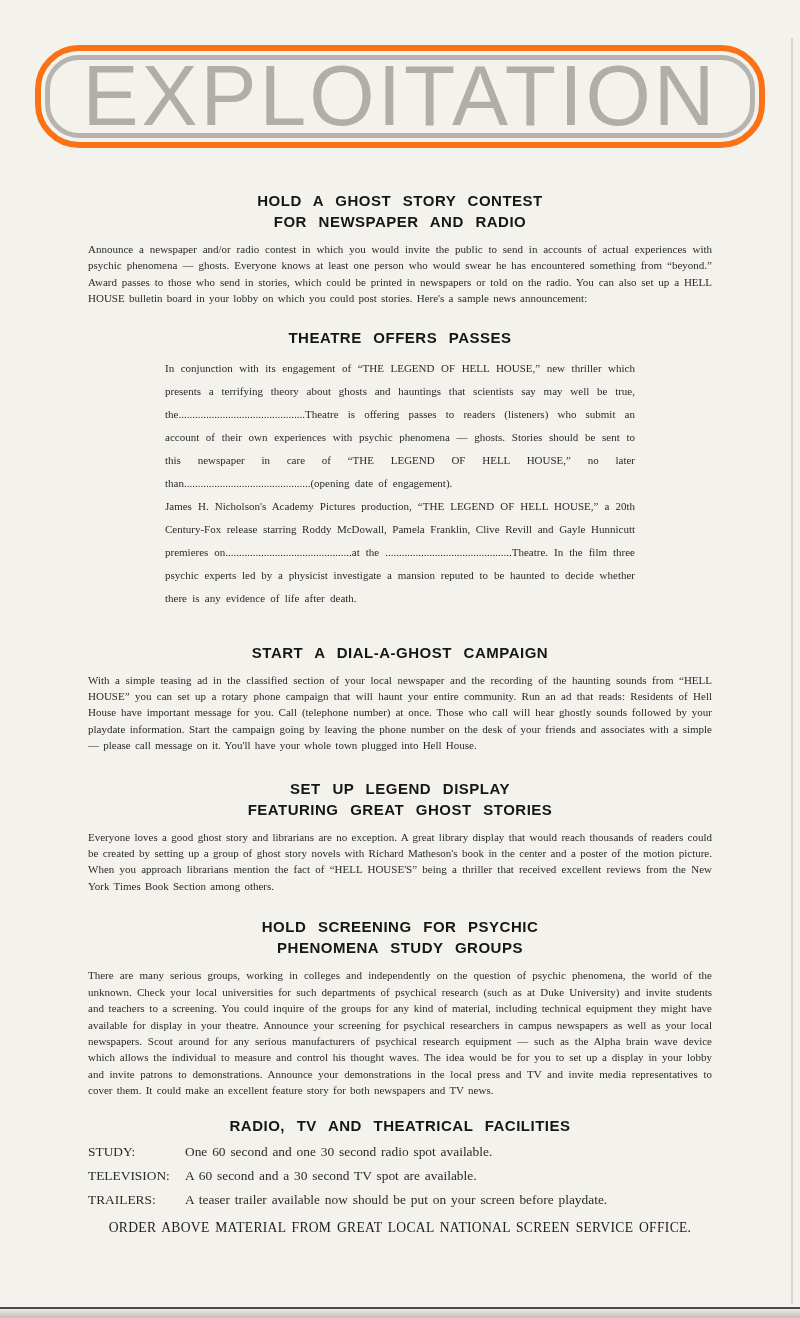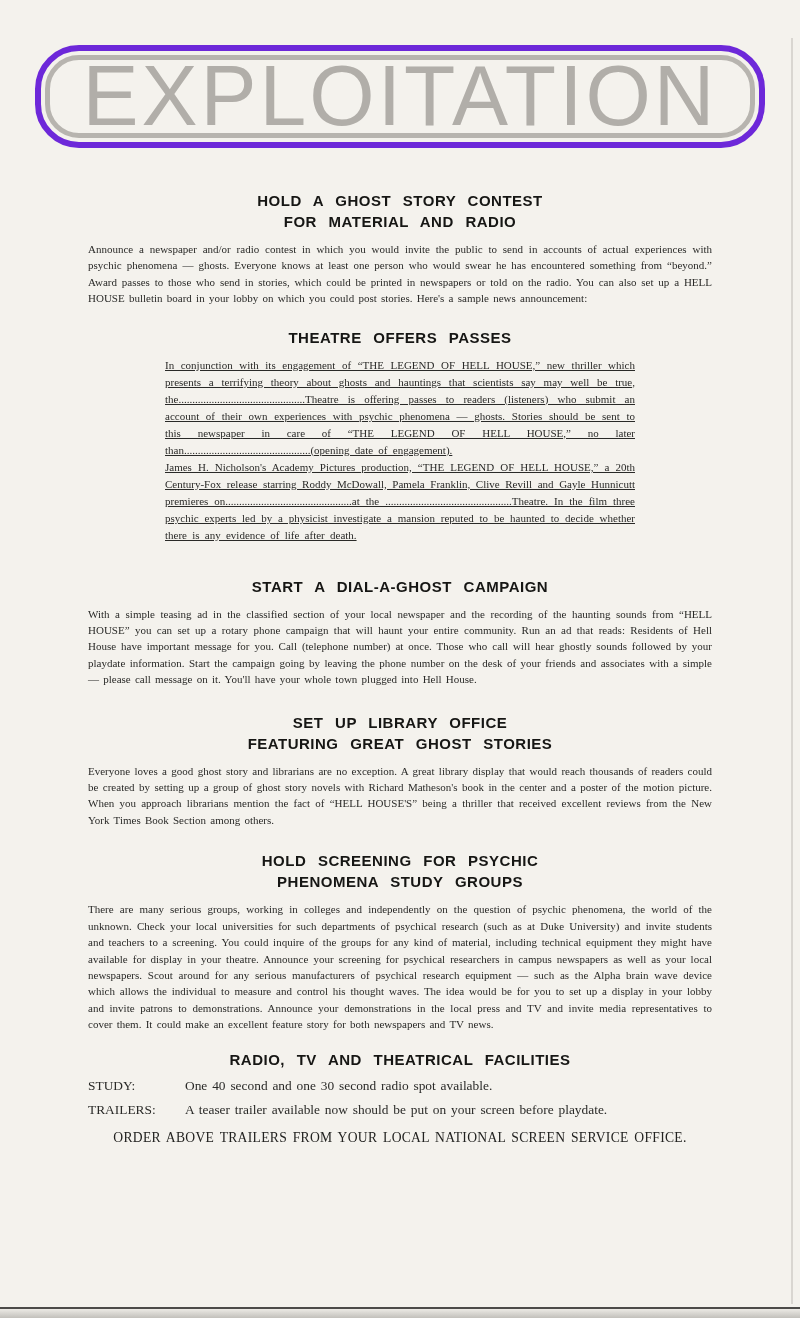--- a/index.html
+++ b/index.html
@@ -10,21 +10,21 @@
     background:#f4f2ed;
     overflow:hidden;
     font-family:"Liberation Serif", serif;
     color:#2a2a28;
     box-sizing:border-box;
   }
   
   .banner-outer{
     margin:45px 35px 0 35px;
     height:103px;
-    border:6px solid #6d28d9;
+    border:6px solid #f97316;
     border-radius:44px;
     box-sizing:border-box;
     padding:4px;
   }
   .banner-inner{
     height:100%;
     border:5px solid #b7b4af;
     border-radius:34px;
     box-sizing:border-box;
     display:flex;align-items:center;justify-content:center;
@@ -56,24 +56,23 @@
   .sec-body{
     margin-top:9px;
     text-align:justify;
     font-size:11px;
     line-height:16.4px;
     word-spacing:1.5px;
   }
   .sec-body.indented{
     margin-left:77px;
     margin-right:77px;
-    line-height:17px;
+    line-height:23px;
     white-space:pre-line;
     word-spacing:2.5px;
-    text-decoration:underline;
   }
   .mt-s1{margin-top:42px;}
   .mt-s2{margin-top:20px;}
   .mt-s3{margin-top:32px;}
   .mt-s4{margin-top:24px;}
   .mt-s5{margin-top:22px;}
   .mt-fac{margin-top:16px;}
   
   .fac-row{
     display:flex;
@@ -115,21 +114,21 @@
     <div class="banner-inner">
       <div class="banner-title">EXPLOITATION</div>
     </div>
   </div>
 
   <div class="content">
 
     <div class="mt-s1">
       <div class="sec-heading">
         <div>HOLD A GHOST STORY CONTEST</div>
-        <div>FOR MATERIAL AND RADIO</div>
+        <div>FOR NEWSPAPER AND RADIO</div>
       </div>
       <div class="sec-body">Announce a newspaper and/or radio contest in which you would invite the public to send in accounts of actual experiences with psychic phenomena — ghosts. Everyone knows at least one person who would swear he has encountered something from “beyond.” Award passes to those who send in stories, which could be printed in newspapers or told on the radio. You can also set up a HELL HOUSE bulletin board in your lobby on which you could post stories. Here's a sample news announcement:</div>
     </div>
 
     <div class="mt-s2">
       <div class="sec-heading">
         <div>THEATRE OFFERS PASSES</div>
       </div>
       <div class="sec-body indented">In conjunction with its engagement of “THE LEGEND OF HELL HOUSE,” new thriller which presents a terrifying theory about ghosts and hauntings that scientists say may well be true, the..............................................Theatre is offering passes to readers (listeners) who submit an account of their own experiences with psychic phenomena — ghosts. Stories should be sent to this newspaper in care of “THE LEGEND OF HELL HOUSE,” no later than..............................................(opening date of engagement).
 James H. Nicholson's Academy Pictures production, “THE LEGEND OF HELL HOUSE,” a 20th Century-Fox release starring Roddy McDowall, Pamela Franklin, Clive Revill and Gayle Hunnicutt premieres on..............................................at the ..............................................Theatre. In the film three psychic experts led by a physicist investigate a mansion reputed to be haunted to decide whether there is any evidence of life after death.</div>
@@ -137,53 +136,59 @@
 
     <div class="mt-s3">
       <div class="sec-heading">
         <div>START A DIAL-A-GHOST CAMPAIGN</div>
       </div>
       <div class="sec-body">With a simple teasing ad in the classified section of your local newspaper and the recording of the haunting sounds from “HELL HOUSE” you can set up a rotary phone campaign that will haunt your entire community. Run an ad that reads: Residents of Hell House have important message for you. Call (telephone number) at once. Those who call will hear ghostly sounds followed by your playdate information. Start the campaign going by leaving the phone number on the desk of your friends and associates with a simple — please call message on it. You'll have your whole town plugged into Hell House.</div>
     </div>
 
     <div class="mt-s4">
       <div class="sec-heading">
-        <div>SET UP LIBRARY OFFICE</div>
+        <div>SET UP LEGEND DISPLAY</div>
         <div>FEATURING GREAT GHOST STORIES</div>
       </div>
       <div class="sec-body">Everyone loves a good ghost story and librarians are no exception. A great library display that would reach thousands of readers could be created by setting up a group of ghost story novels with Richard Matheson's book in the center and a poster of the motion picture. When you approach librarians mention the fact of “HELL HOUSE'S” being a thriller that received excellent reviews from the New York Times Book Section among others.</div>
     </div>
 
     <div class="mt-s5">
       <div class="sec-heading">
         <div>HOLD SCREENING FOR PSYCHIC</div>
         <div>PHENOMENA STUDY GROUPS</div>
       </div>
       <div class="sec-body">There are many serious groups, working in colleges and independently on the question of psychic phenomena, the world of the unknown. Check your local universities for such departments of psychical research (such as at Duke University) and invite students and teachers to a screening. You could inquire of the groups for any kind of material, including technical equipment they might have available for display in your theatre. Announce your screening for psychical researchers in campus newspapers as well as your local newspapers. Scout around for any serious manufacturers of psychical research equipment — such as the Alpha brain wave device which allows the individual to measure and control his thought waves. The idea would be for you to set up a display in your lobby and invite patrons to demonstrations. Announce your demonstrations in the local press and TV and invite media representatives to cover them. It could make an excellent feature story for both newspapers and TV news.</div>
     </div>
 
     <div class="mt-fac">
       <div class="sec-heading">RADIO, TV AND THEATRICAL FACILITIES</div>
 
       <div class="fac-row">
         <div class="fac-label">STUDY:</div>
         <div class="fac-lines">
-          <span class="fac-line">One 40 second and one 30 second radio spot available.</span>
+          <span class="fac-line">One 60 second and one 30 second radio spot available.</span>
         </div>
       </div>
 
+      <div class="fac-row">
+        <div class="fac-label">TELEVISION:</div>
+        <div class="fac-lines">
+          <span class="fac-line">A 60 second and a 30 second TV spot are available.</span>
+        </div>
+      </div>
 
       <div class="fac-row">
         <div class="fac-label">TRAILERS:</div>
         <div class="fac-lines">
           <span class="fac-line">A teaser trailer available now should be put on your screen before playdate.</span>
         </div>
       </div>
 
-      <div class="order-footer">ORDER ABOVE TRAILERS FROM YOUR LOCAL NATIONAL SCREEN SERVICE OFFICE.</div>
+      <div class="order-footer">ORDER ABOVE MATERIAL FROM GREAT LOCAL NATIONAL SCREEN SERVICE OFFICE.</div>
     </div>
 
   </div>
 
   <div class="edge-right"></div>
   <div class="edge-bottom-line"></div>
   <div class="edge-bottom-strip"></div>
 
 </div>
 

